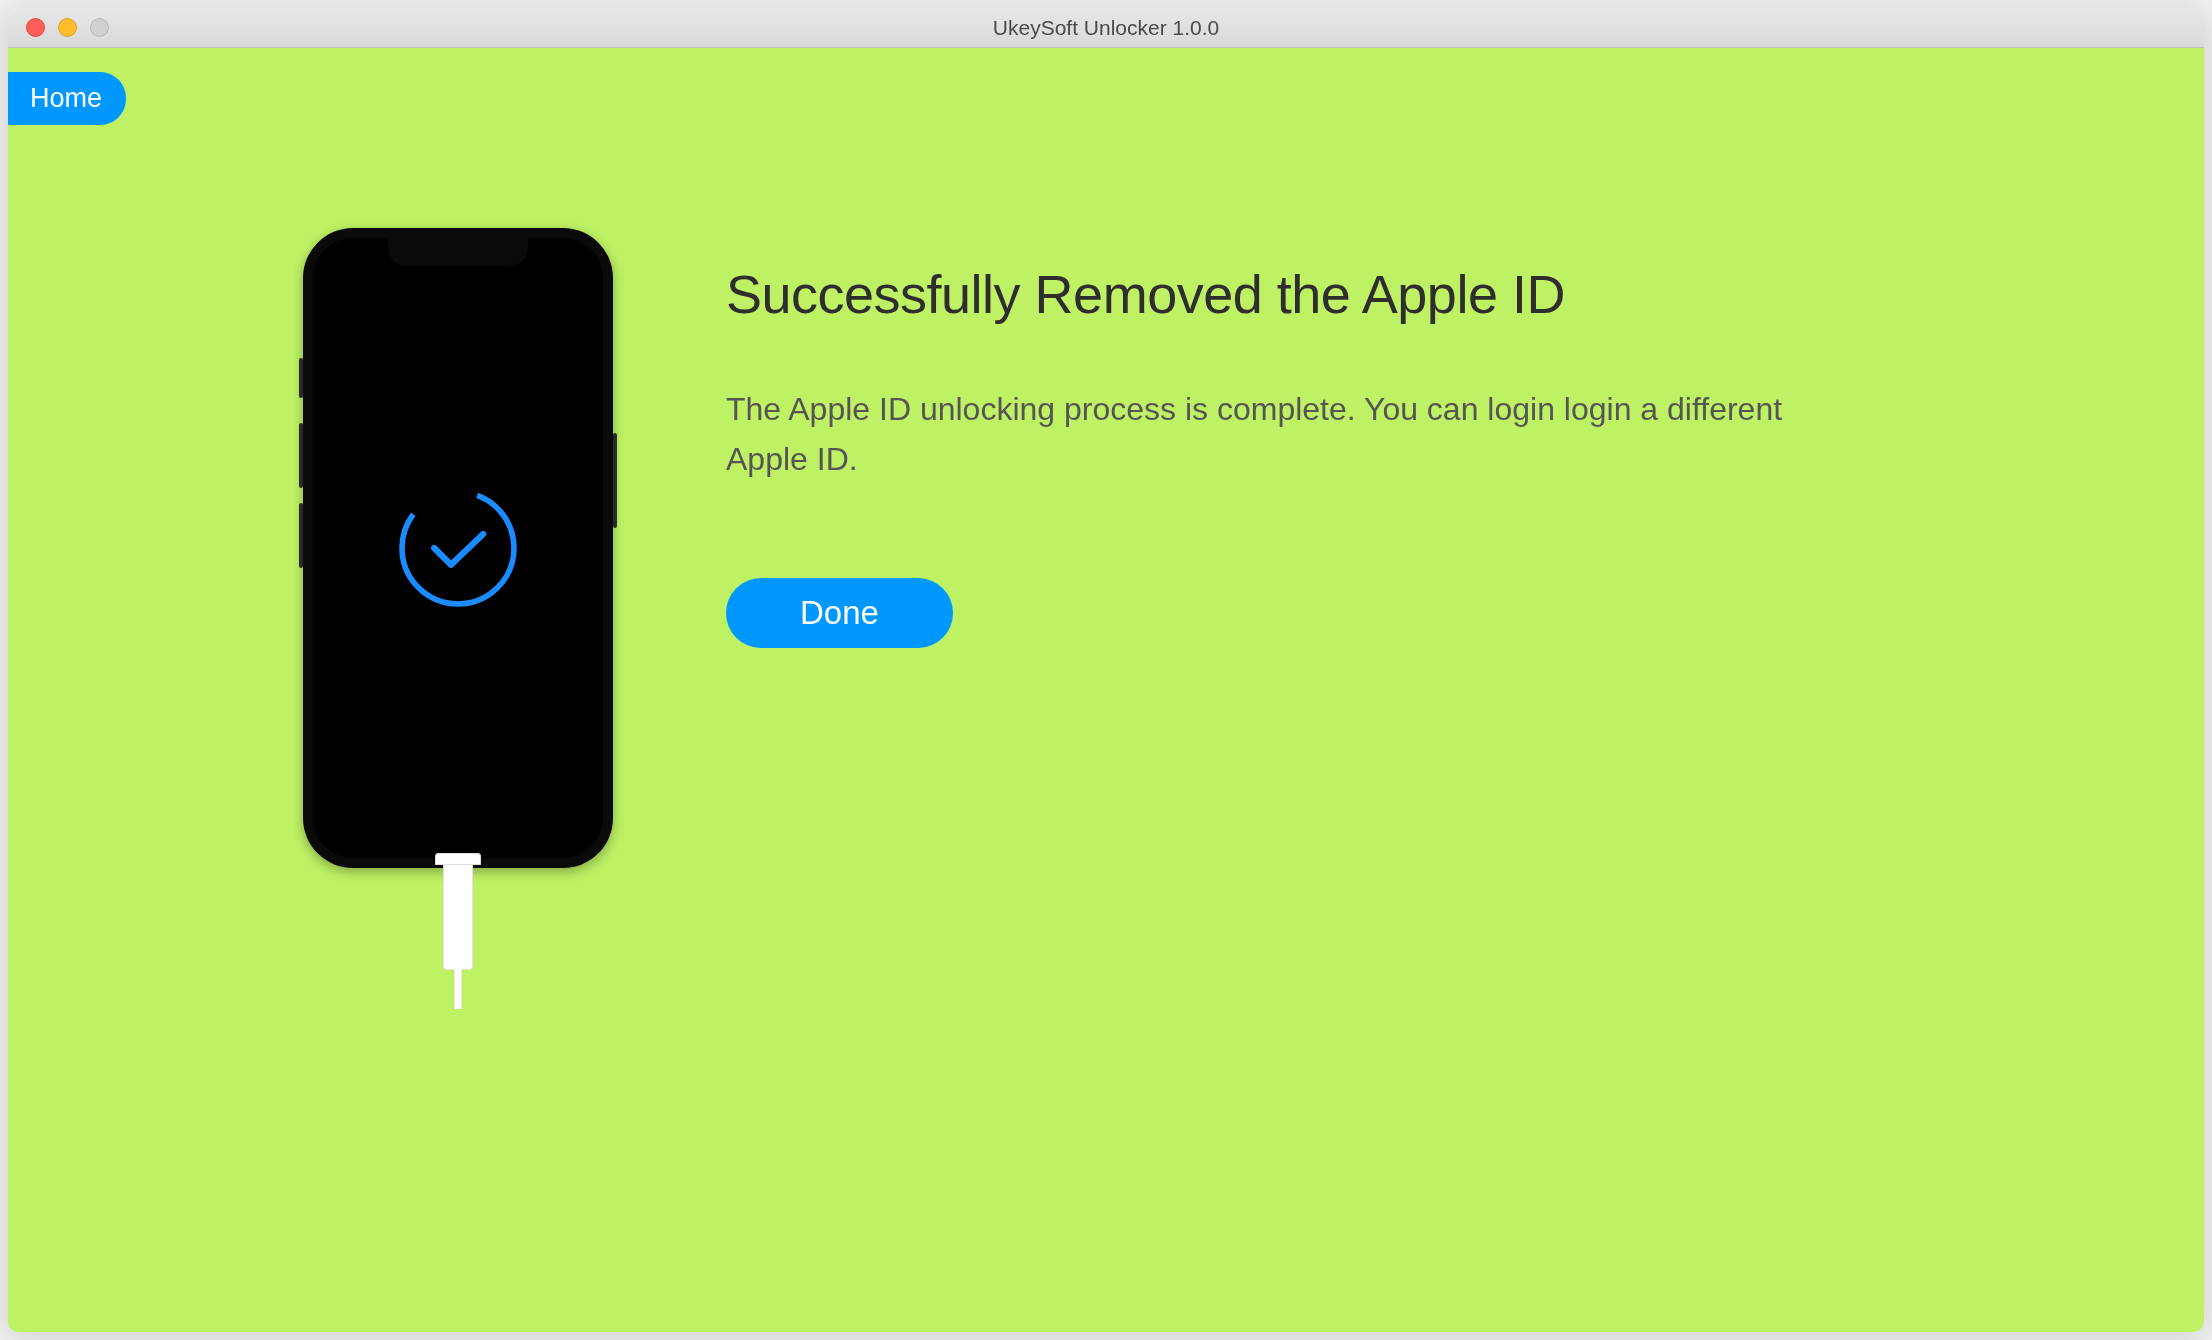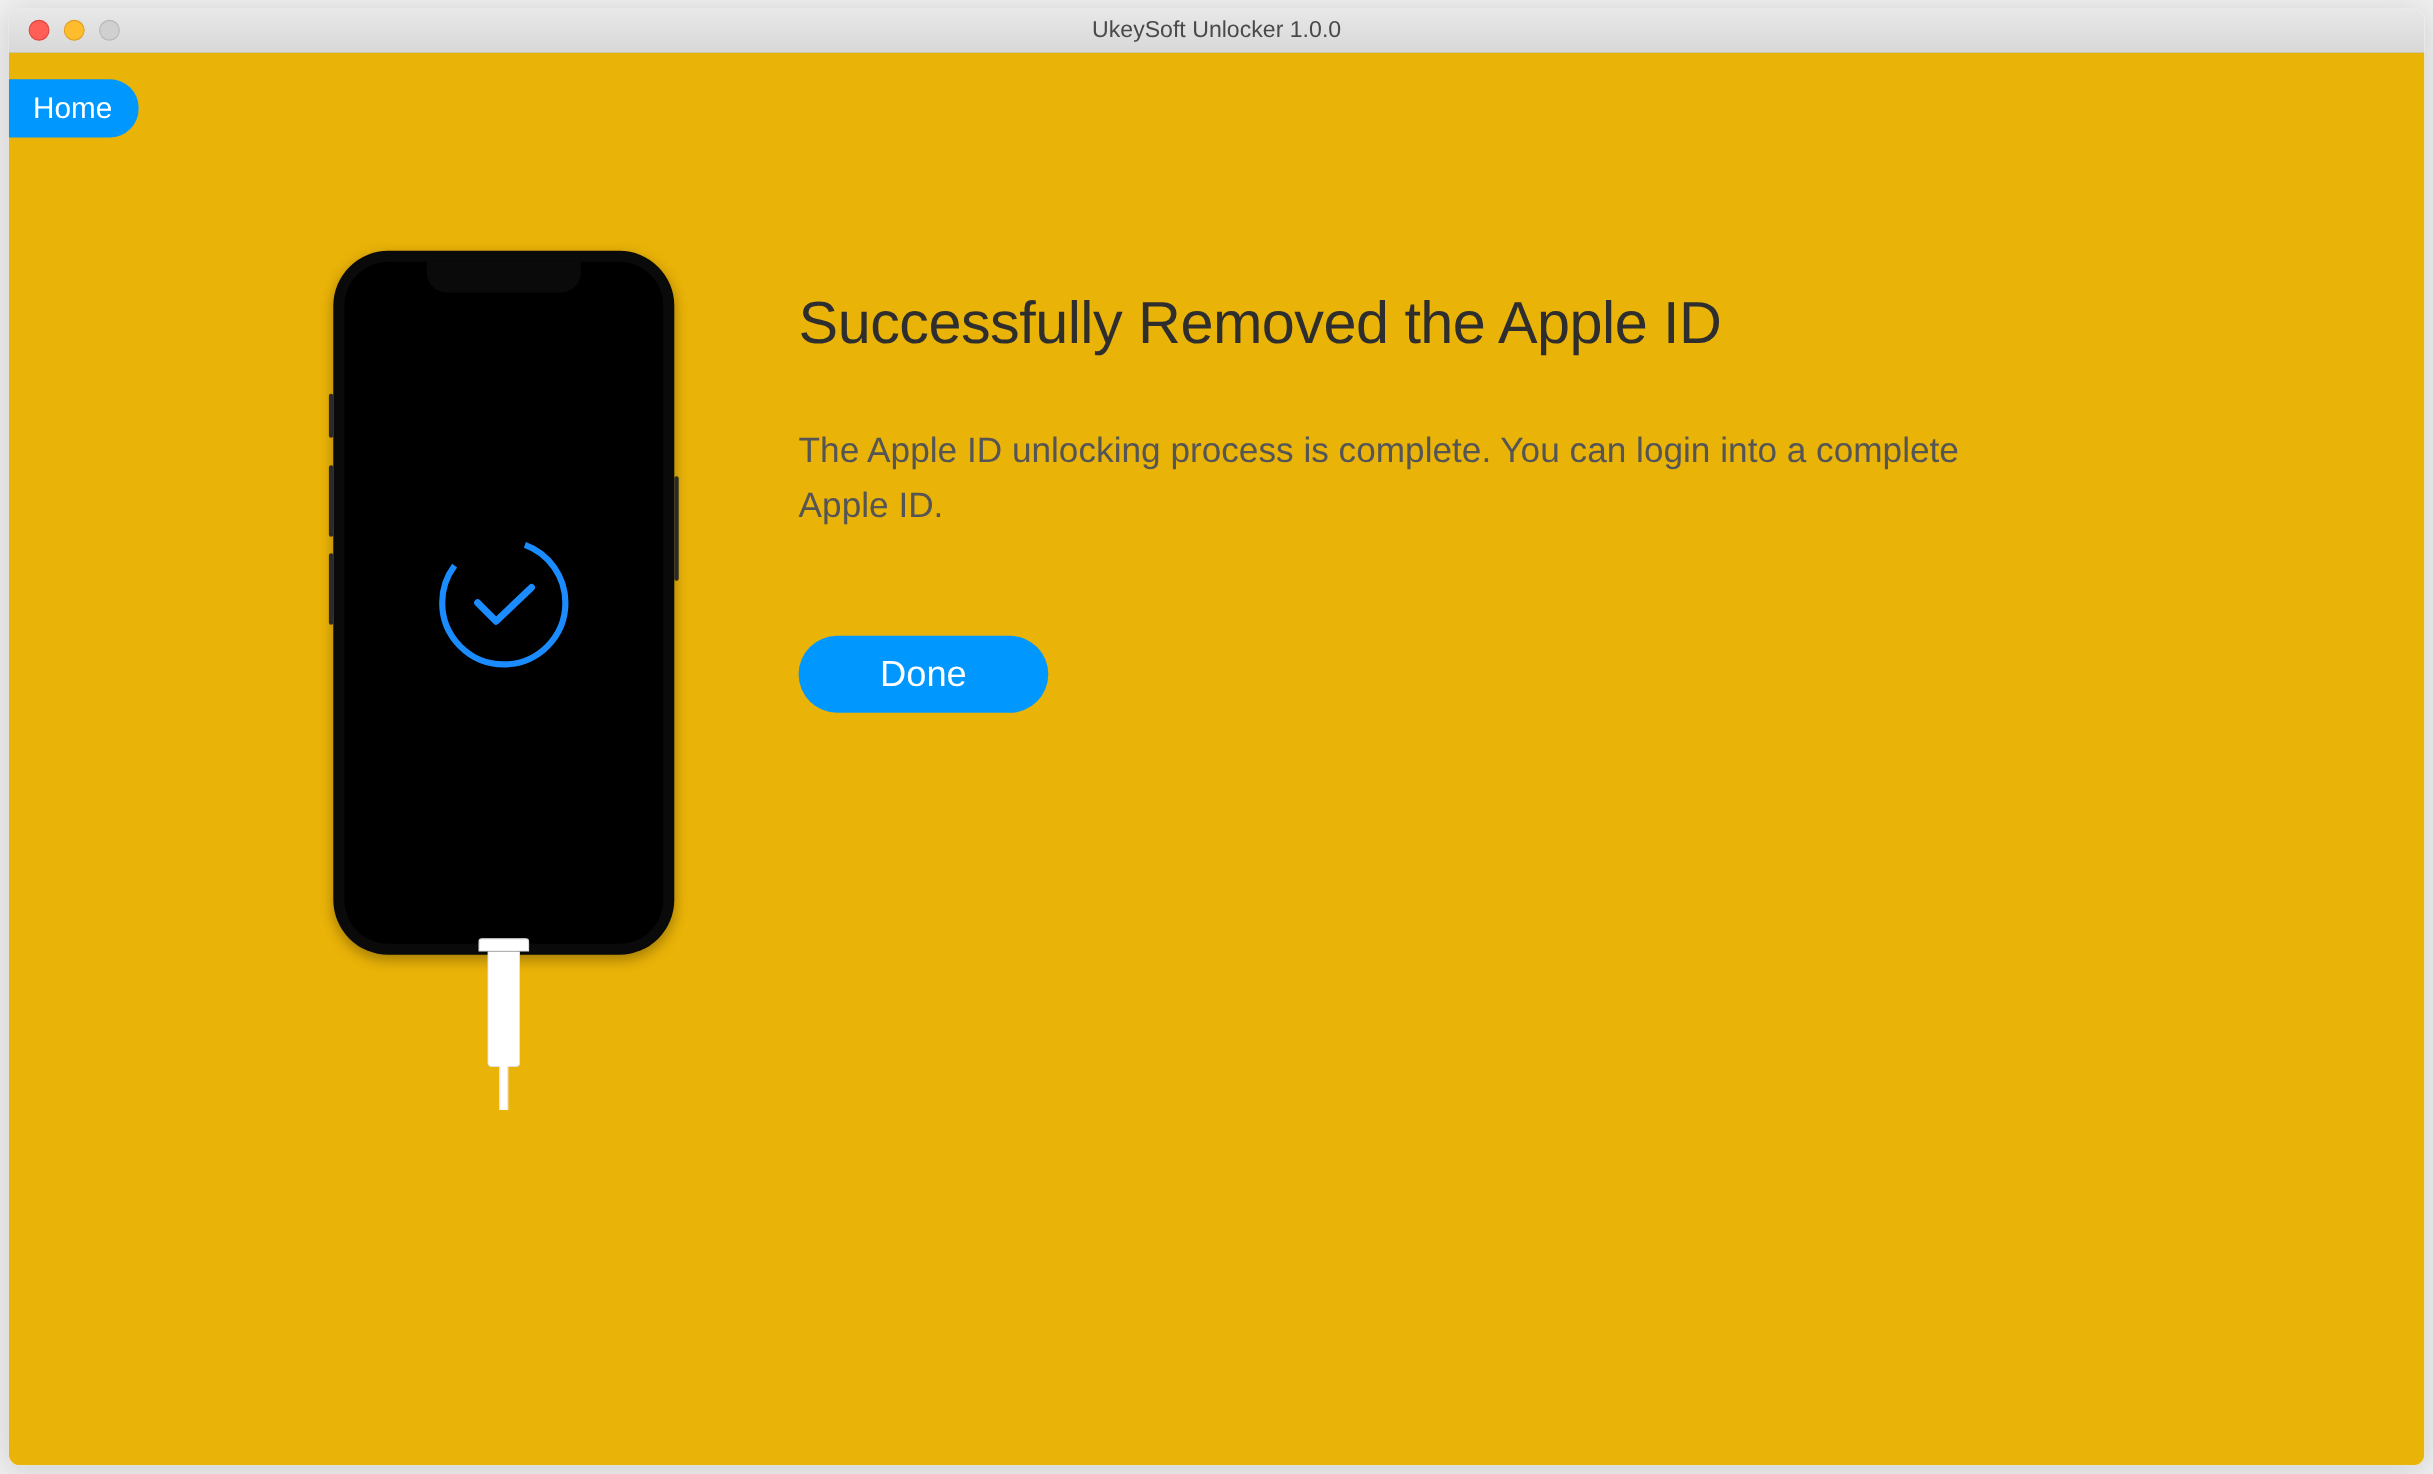--- a/index.html
+++ b/index.html
@@ -76,21 +76,21 @@
       right: 0;
       text-align: center;
       font-size: 21px;
       color: #4a4a4a;
       font-weight: 400;
       pointer-events: none;
     }
     
     .content-area {
       flex: 1;
-      background: #eab308;
+      background: #bef264;
       position: relative;
     }
     
     .home-button {
       position: absolute;
       top: 24px;
       left: 0;
       background: #0098ff;
       color: #ffffff;
       font-size: 27px;
@@ -306,21 +306,21 @@
           </div>
         </div>
         <div class="phone-cable">
           <div class="phone-cable-plug"></div>
           <div class="phone-cable-wire"></div>
         </div>
       </div>
 
       <div class="text-section">
         <h1 class="heading">Successfully Removed the Apple ID</h1>
-        <p class="description">The Apple ID unlocking process is complete. You can login into a complete Apple ID.</p>
+        <p class="description">The Apple ID unlocking process is complete. You can login login a different Apple ID.</p>
         <button class="done-button">Done</button>
       </div>
 
     </div>
 
   </div>
 
 </div>
 
 </body></html>

